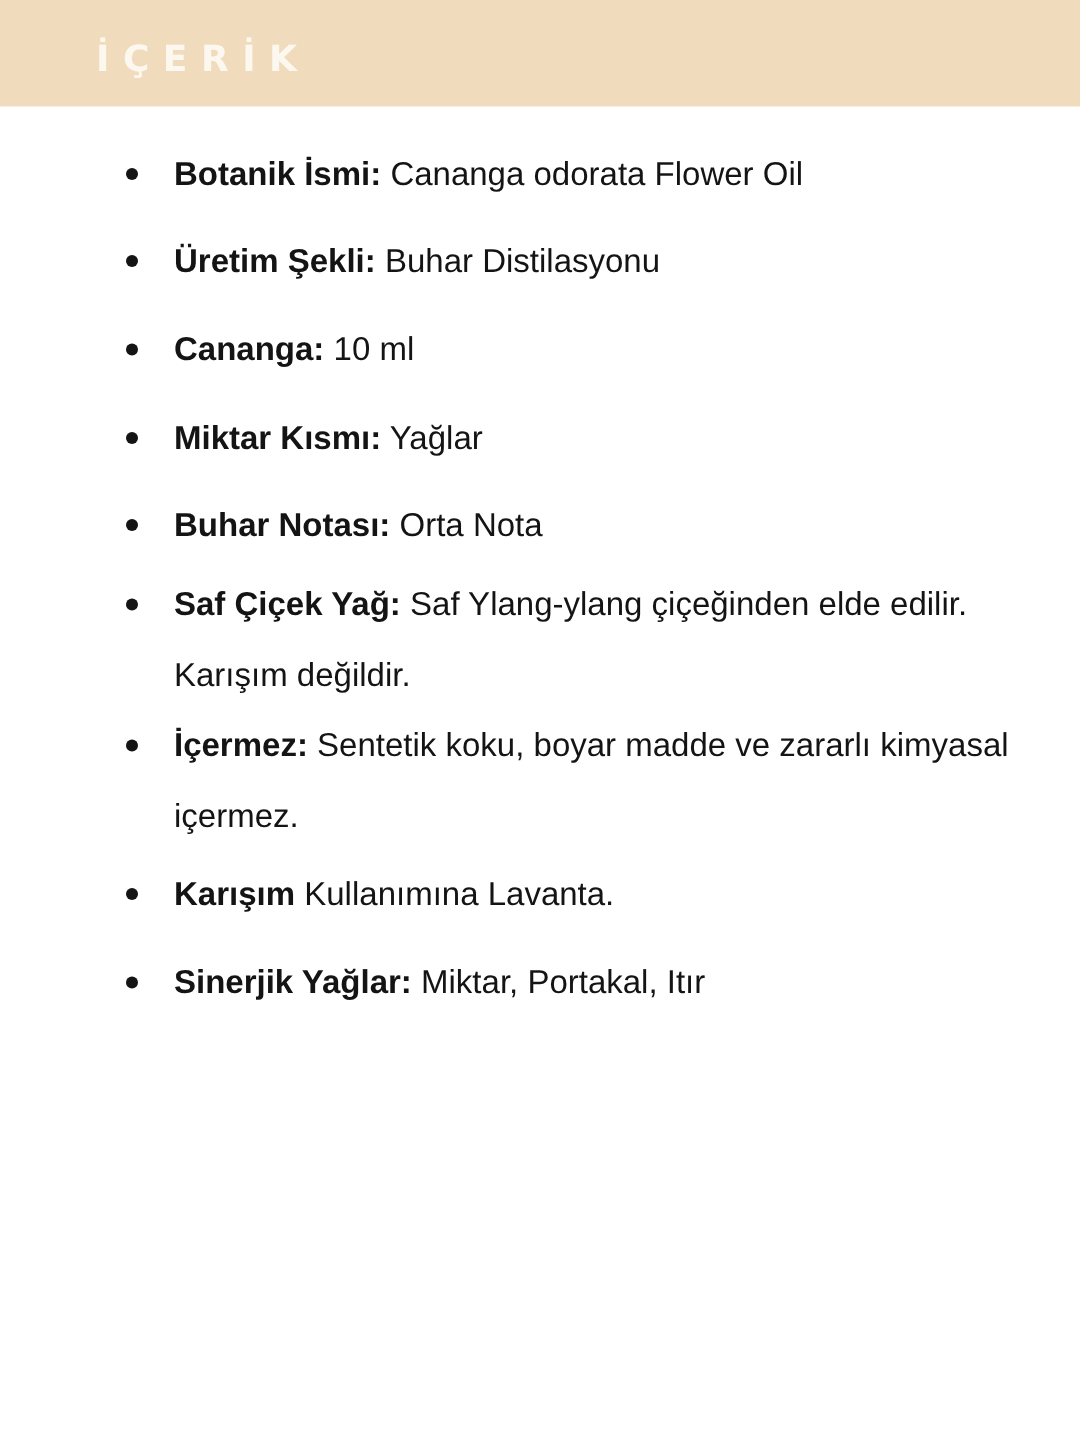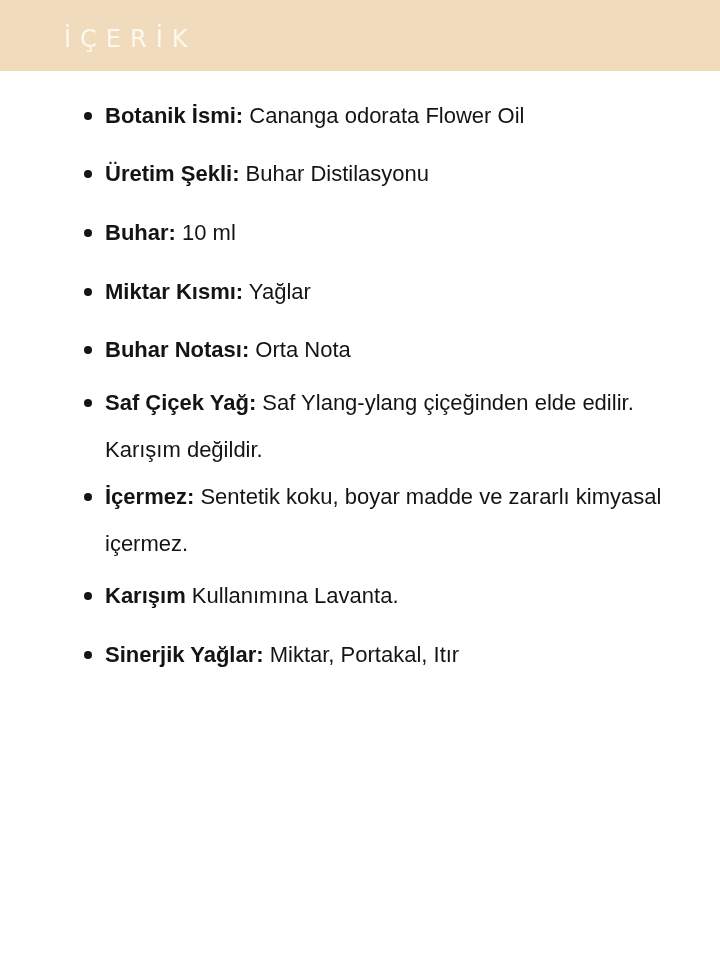--- a/index.html
+++ b/index.html
@@ -6,30 +6,30 @@
   body {
     width:720px; height:960px; background:#ffffff; position:relative; overflow:hidden;
     font-family:"Liberation Sans", "DejaVu Sans", sans-serif; color:#141414;
   }
   .header {
     position:absolute; left:0; top:0; width:720px; height:71px;
     background:#f0dcbd;
   }
   .header-title {
     position:absolute; left:64px; top:27px;
-    font-family:"DejaVu Sans", sans-serif; font-weight:normal;
+    font-family:"DejaVu Sans", sans-serif; font-weight:bold;
     font-size:24px; letter-spacing:9px; color:#fdf8ef; line-height:1;
   }
   .list { position:absolute; left:0; top:0; width:720px; }
   .item { position:absolute; left:0; width:720px; font-size:22px; line-height:47px; }
   .bullet {
     position:absolute; left:84px; width:8px; height:8px; border-radius:50%;
     background:#141414;
   }
-  .text { position:absolute; left:105px; width:560px; }
+  .text { position:absolute; left:116px; width:560px; }
   .label { font-weight:bold; }
 </style>
 </head>
 <body>
 
 <div class="header">
   <div class="header-title">İÇERİK</div>
 </div>
 
 <div class="list">
@@ -38,21 +38,21 @@
     <span class="text"><span class="label">Botanik İsmi:</span><span> Cananga odorata Flower Oil</span></span>
   </div>
 
   <div class="item" style="top:150px;">
     <span class="bullet" style="top:20px;"></span>
     <span class="text"><span class="label">Üretim Şekli:</span><span> Buhar Distilasyonu</span></span>
   </div>
 
   <div class="item" style="top:209px;">
     <span class="bullet" style="top:20px;"></span>
-    <span class="text"><span class="label">Buhar:</span><span> 10 ml</span></span>
+    <span class="text"><span class="label">Cananga:</span><span> 10 ml</span></span>
   </div>
 
   <div class="item" style="top:268px;">
     <span class="bullet" style="top:20px;"></span>
     <span class="text"><span class="label">Miktar Kısmı:</span><span> Yağlar</span></span>
   </div>
 
   <div class="item" style="top:326px;">
     <span class="bullet" style="top:20px;"></span>
     <span class="text"><span class="label">Buhar Notası:</span><span> Orta Nota</span></span>

